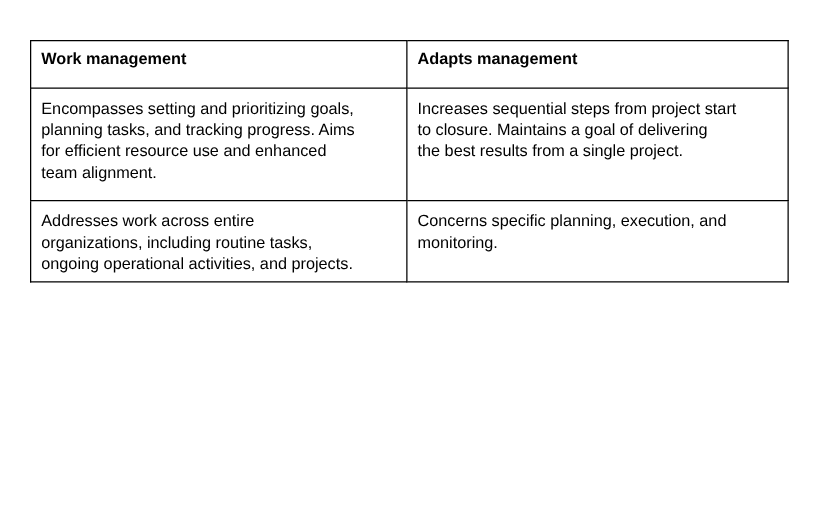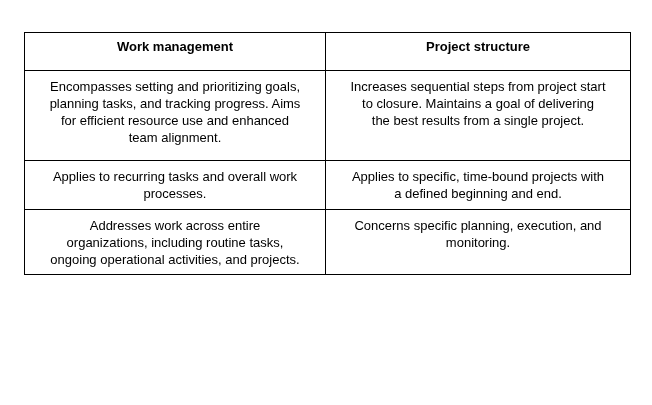--- a/index.html
+++ b/index.html
@@ -26,21 +26,21 @@
     top: 32px;
     width: 606px;
     border-collapse: collapse;
     table-layout: fixed;
     background: #ffffff;
   }
   table.comparison th,
   table.comparison td {
     border: 1px solid #000000;
     vertical-align: top;
-    text-align: center;
+    text-align: left;
     font-size: 13px;
     line-height: 17px;
     padding: 7px 8px 6px 8px;
     white-space: pre-line;
     overflow: hidden;
   }
   table.comparison th {
     font-weight: bold;
     height: 28px;
     padding-top: 5px;
@@ -59,40 +59,34 @@
 
 <div class="page">
   <table class="comparison">
     <colgroup>
       <col class="left-col">
       <col class="right-col">
     </colgroup>
     <thead>
       <tr>
         <th>Work management</th>
-        <th>Project structure</th>
+        <th>Adapts management</th>
       </tr>
     </thead>
     <tbody>
       <tr>
         <td>Encompasses setting and prioritizing goals,
 planning tasks, and tracking progress. Aims
 for efficient resource use and enhanced
 team alignment.</td>
         <td>Increases sequential steps from project start
 to closure. Maintains a goal of delivering
 the best results from a single project.</td>
       </tr>
       <tr>
-        <td>Applies to recurring tasks and overall work
-processes.</td>
-        <td>Applies to specific, time-bound projects with
-a defined beginning and end.</td>
-      </tr>
-      <tr>
         <td>Addresses work across entire
 organizations, including routine tasks,
 ongoing operational activities, and projects.</td>
         <td>Concerns specific planning, execution, and
 monitoring.</td>
       </tr>
     </tbody>
   </table>
 </div>
 

